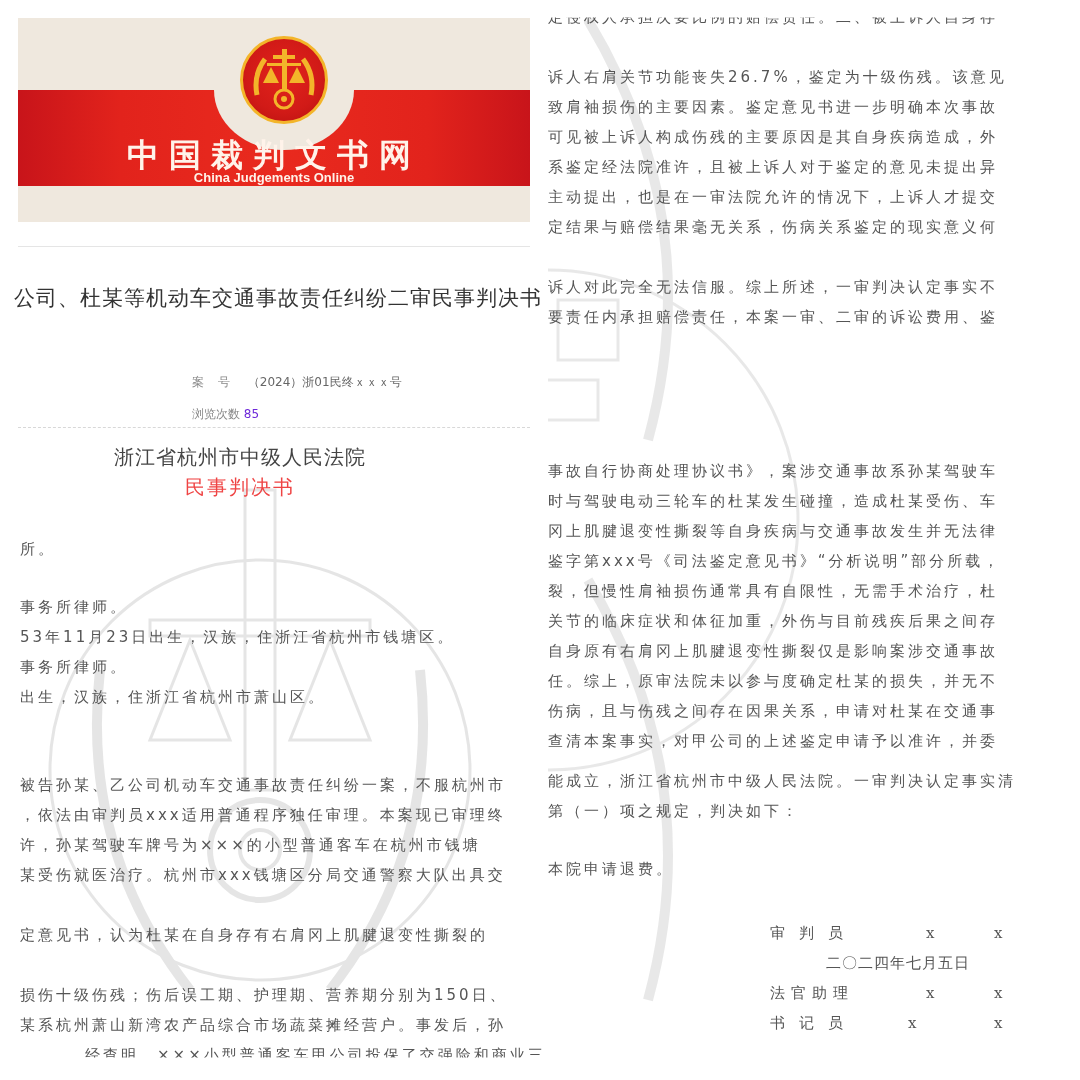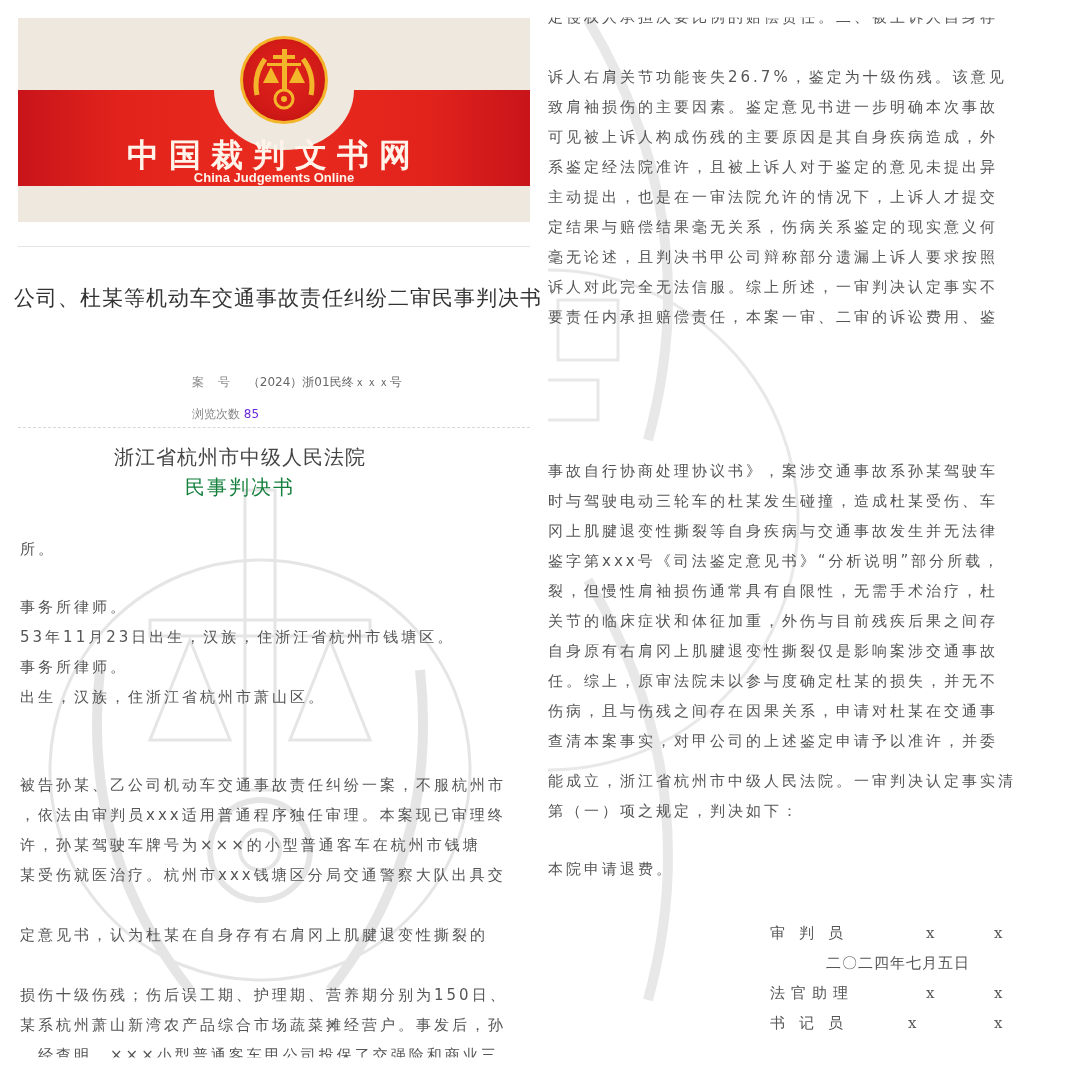--- a/index.html
+++ b/index.html
@@ -28,21 +28,21 @@
   .case-no .lbl { letter-spacing: 14px; color: #888; }
   .views { position: absolute; left: 192px; top: 406px; font-size: 12px; color: #888; white-space: nowrap; }
   .views span.v { color: #6d28d9; }
   .hr-dash { position: absolute; left: 18px; top: 427px; width: 512px; border-top: 1px dashed #d8d8d8; }
 
   .watermark { position: absolute; left: 40px; top: 470px; width: 440px; height: 600px; opacity: 0.25; }
 
   .court-name { position: absolute; left: 0; width: 480px; top: 444px; text-align: center;
     font-family: "DejaVu Serif", serif; font-size: 20px; color: #444; letter-spacing: 1px; }
   .doc-type { position: absolute; left: 0; width: 480px; top: 474px; text-align: center;
-    font-family: "DejaVu Serif", serif; font-size: 20px; color: #15803d; letter-spacing: 2px; }
+    font-family: "DejaVu Serif", serif; font-size: 20px; color: #ef4444; letter-spacing: 2px; }
 
   .body-line { position: absolute; left: 20px; white-space: nowrap; font-size: 15px; color: #555; letter-spacing: 3px; }
 
   
   .right-panel { position: absolute; left: 548px; top: 0; width: 532px; height: 1080px; background: #fff; overflow: hidden; }
   .right-watermark { position: absolute; left: -260px; top: -40px; width: 520px; height: 1100px; opacity: 0.22; }
   .r-line { position: absolute; left: 0; white-space: nowrap; font-size: 15px; color: #555; letter-spacing: 3px; }
   .sign-row { position: absolute; white-space: nowrap; font-size: 15px; color: #555; font-family: "DejaVu Serif", serif; }
   .sign-label { position: absolute; left: 222px; letter-spacing: 14px; }
   .sign-x1 { position: absolute; }
@@ -105,40 +105,39 @@
   <div class="body-line" style="top:628px">53年11月23日出生，汉族，住浙江省杭州市钱塘区。</div>
   <div class="body-line" style="top:658px">事务所律师。</div>
   <div class="body-line" style="top:688px">出生，汉族，住浙江省杭州市萧山区。</div>
   <div class="body-line" style="top:776px">被告孙某、乙公司机动车交通事故责任纠纷一案，不服杭州市</div>
   <div class="body-line" style="top:806px">，依法由审判员xxx适用普通程序独任审理。本案现已审理终</div>
   <div class="body-line" style="top:836px">许，孙某驾驶车牌号为×××的小型普通客车在杭州市钱塘</div>
   <div class="body-line" style="top:866px">某受伤就医治疗。杭州市xxx钱塘区分局交通警察大队出具交</div>
   <div class="body-line" style="top:926px">定意见书，认为杜某在自身存有右肩冈上肌腱退变性撕裂的</div>
   <div class="body-line" style="top:986px">损伤十级伤残；伤后误工期、护理期、营养期分别为150日、</div>
   <div class="body-line" style="top:1016px">某系杭州萧山新湾农产品综合市场蔬菜摊经营户。事发后，孙</div>
-  <div class="body-line" style="top:1046px; clip-path: inset(0 0 40% 0);">，经查明，×××小型普通客车甲公司投保了交强险和商业三</div>
+  <div class="body-line" style="top:1046px; clip-path: inset(0 0 40% 0); margin-left: 47px;">，经查明，×××小型普通客车甲公司投保了交强险和商业三</div>
 </div>
 
 <div class="right-panel">
   <svg class="right-watermark" viewBox="0 0 520 1100">
     <circle cx="260" cy="560" r="250" fill="none" stroke="#999" stroke-width="3"></circle>
     <path d="M300 60 Q420 260 360 480" stroke="#999" stroke-width="10" fill="none"></path>
     <path d="M300 620 Q420 820 360 1040" stroke="#999" stroke-width="10" fill="none"></path>
     <rect x="270" y="340" width="60" height="60" fill="none" stroke="#999" stroke-width="3"></rect>
     <rect x="240" y="420" width="70" height="40" fill="none" stroke="#999" stroke-width="3"></rect>
   </svg>
 
   <div class="r-line" style="top:8px; clip-path: inset(50% 0 0 0);">定侵权人承担次要比例的赔偿责任。二、被上诉人自身存</div>
   <div class="r-line" style="top:68px">诉人右肩关节功能丧失26.7%，鉴定为十级伤残。该意见</div>
   <div class="r-line" style="top:98px">致肩袖损伤的主要因素。鉴定意见书进一步明确本次事故</div>
   <div class="r-line" style="top:128px">可见被上诉人构成伤残的主要原因是其自身疾病造成，外</div>
   <div class="r-line" style="top:158px">系鉴定经法院准许，且被上诉人对于鉴定的意见未提出异</div>
   <div class="r-line" style="top:188px">主动提出，也是在一审法院允许的情况下，上诉人才提交</div>
   <div class="r-line" style="top:218px">定结果与赔偿结果毫无关系，伤病关系鉴定的现实意义何</div>
-  <div class="r-line" style="top:248px">毫无论述，且判决书甲公司辩称部分遗漏上诉人要求按照</div>
   <div class="r-line" style="top:278px">诉人对此完全无法信服。综上所述，一审判决认定事实不</div>
   <div class="r-line" style="top:308px">要责任内承担赔偿责任，本案一审、二审的诉讼费用、鉴</div>
   <div class="r-line" style="top:462px">事故自行协商处理协议书》，案涉交通事故系孙某驾驶车</div>
   <div class="r-line" style="top:492px">时与驾驶电动三轮车的杜某发生碰撞，造成杜某受伤、车</div>
   <div class="r-line" style="top:522px">冈上肌腱退变性撕裂等自身疾病与交通事故发生并无法律</div>
   <div class="r-line" style="top:552px">鉴字第xxx号《司法鉴定意见书》“分析说明”部分所载，</div>
   <div class="r-line" style="top:582px">裂，但慢性肩袖损伤通常具有自限性，无需手术治疗，杜</div>
   <div class="r-line" style="top:612px">关节的临床症状和体征加重，外伤与目前残疾后果之间存</div>
   <div class="r-line" style="top:642px"> 自身原有右肩冈上肌腱退变性撕裂仅是影响案涉交通事故</div>
   <div class="r-line" style="top:672px">任。综上，原审法院未以参与度确定杜某的损失，并无不</div>

